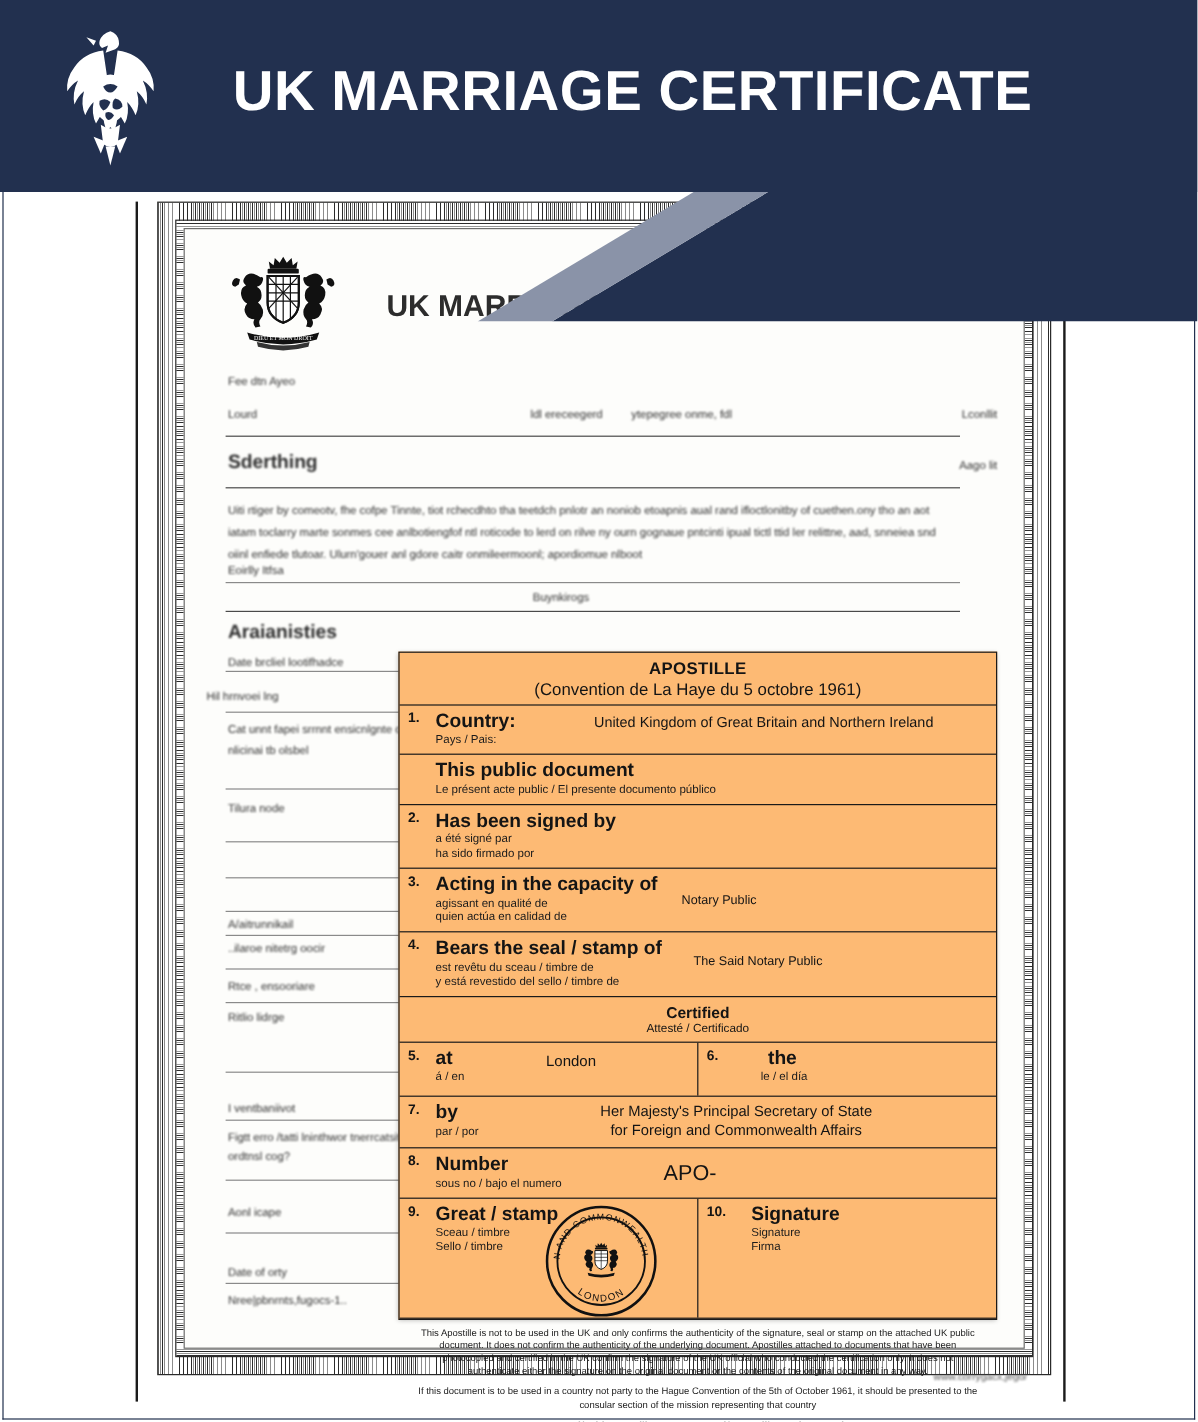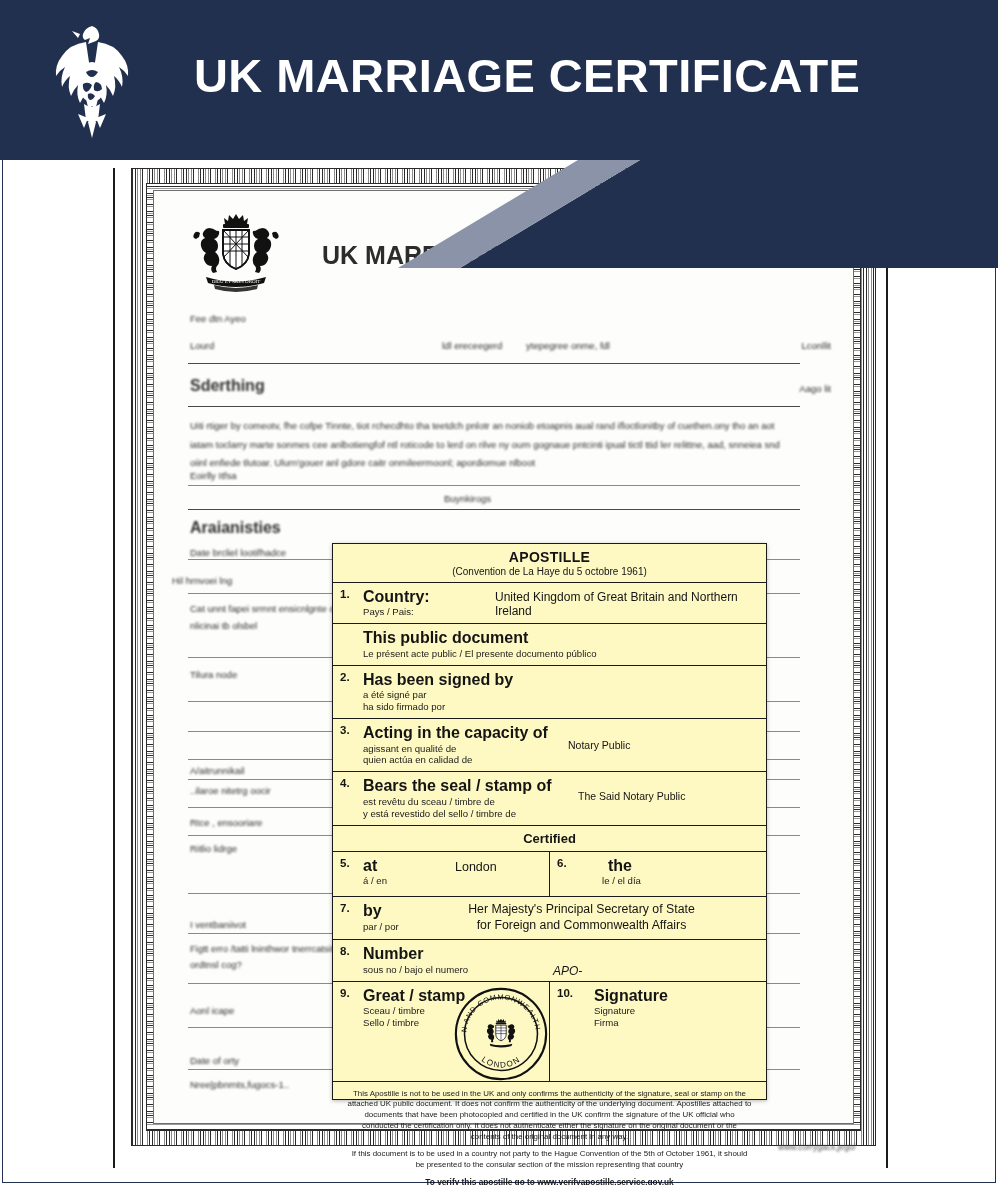--- a/index.html
+++ b/index.html
@@ -138,22 +138,22 @@
   .rule { position: absolute; height: 1.3px; background: #4a4a4a; }
   .rule-thin { position: absolute; height: 1px; background: #8a8a8a; }
 
   .f-s { font-size: 9.5px; }
   .f-hd { font-size: 16px; font-weight: bold; }
 
   
   .apostille {
     position: absolute;
     left: 332px; top: 543px;
-    width: 435px; height: 557px;
-    background: #fef9c3;
+    width: 499px; height: 557px;
+    background: #fdba74;
     border: 1.6px solid #1a1a1a;
     z-index: 20;
     box-shadow: 0 1px 4px rgba(0,0,0,0.28);
     font-size: 10px;
     color: #141414;
   }
   .ap-row { border-bottom: 1.4px solid #1a1a1a; position: relative; display: flex; }
   .ap-row:last-child { border-bottom: none; }
   .ap-num {
     width: 30px; flex: none;
@@ -163,21 +163,21 @@
   .ap-body { flex: 1; padding: 5px 6px 5px 0; position: relative; }
   .ap-en { font-weight: bold; font-size: 16px; line-height: 1.15; }
   .ap-sub { font-size: 9.6px; line-height: 1.25; color: #1b1b1b; }
   .ap-val {
     position: absolute; left: 132px; top: 7px;
     font-size: 12px; color: #141414;
   }
 
   .ap-title-row { text-align: center; padding: 5px 0 5px; border-bottom: 1.4px solid #1a1a1a; }
   .ap-title { font-size: 14px; font-weight: bold; letter-spacing: 0.3px; }
-  .ap-title-sub { font-size: 10px; margin-top: 1px; }
+  .ap-title-sub { font-size: 14px; margin-top: 1px; }
 
   .ap-center-row { text-align: center; padding: 5px 0 5px; border-bottom: 1.4px solid #1a1a1a; }
   .ap-center-en { font-size: 13px; font-weight: bold; }
   .ap-center-sub { font-size: 9.8px; margin-top: 1px; }
 
   .ap-split { display: flex; border-bottom: 1.4px solid #1a1a1a; }
   .ap-half { flex: 1; display: flex; position: relative; padding-bottom: 4px; }
   .ap-half + .ap-half { border-left: 1.4px solid #1a1a1a; }
 
   .ap-by-row { display: flex; border-bottom: 1.4px solid #1a1a1a; align-items: flex-start; }
@@ -369,20 +369,21 @@
     <div class="ap-body">
       <div class="ap-en">Bears the seal / stamp of</div>
       <div class="ap-sub" style="white-space:pre-line">est revêtu du sceau / timbre de
 y está revestido del sello / timbre de</div>
       <div class="ap-val" style="left:215px;top:18px;font-size:10.5px;">The Said Notary Public</div>
     </div>
   </div>
 
   <div class="ap-center-row">
     <div class="ap-center-en">Certified</div>
+    <div class="ap-center-sub">Attesté / Certificado</div>
   </div>
 
   <div class="ap-split">
     <div class="ap-half">
       <div class="ap-num">5.</div>
       <div class="ap-body">
         <div class="ap-en">at</div>
         <div class="ap-sub">á / en</div>
         <div class="ap-val" style="left:92px;top:8px;font-size:12.5px;">London</div>
       </div>
@@ -406,21 +407,21 @@
       <div>Her Majesty's Principal Secretary of State</div>
       <div>for Foreign and Commonwealth Affairs</div>
     </div>
   </div>
 
   <div class="ap-row">
     <div class="ap-num">8.</div>
     <div class="ap-body">
       <div class="ap-en">Number</div>
       <div class="ap-sub">sous no / bajo el numero</div>
-      <div class="ap-val" style="left:190px;top:24px;font-size:12px;font-style:italic;">APO-</div>
+      <div class="ap-val" style="left:190px;top:10px;font-size:18px;">APO-</div>
     </div>
   </div>
 
   <div class="ap-seal-row">
     <div class="ap-seal-left">
       <div class="ap-num">9.</div>
       <div class="ap-body">
         <div class="ap-en">Great / stamp</div>
         <div class="ap-sub" style="white-space:pre-line">Sceau / timbre
 Sello / timbre</div>

